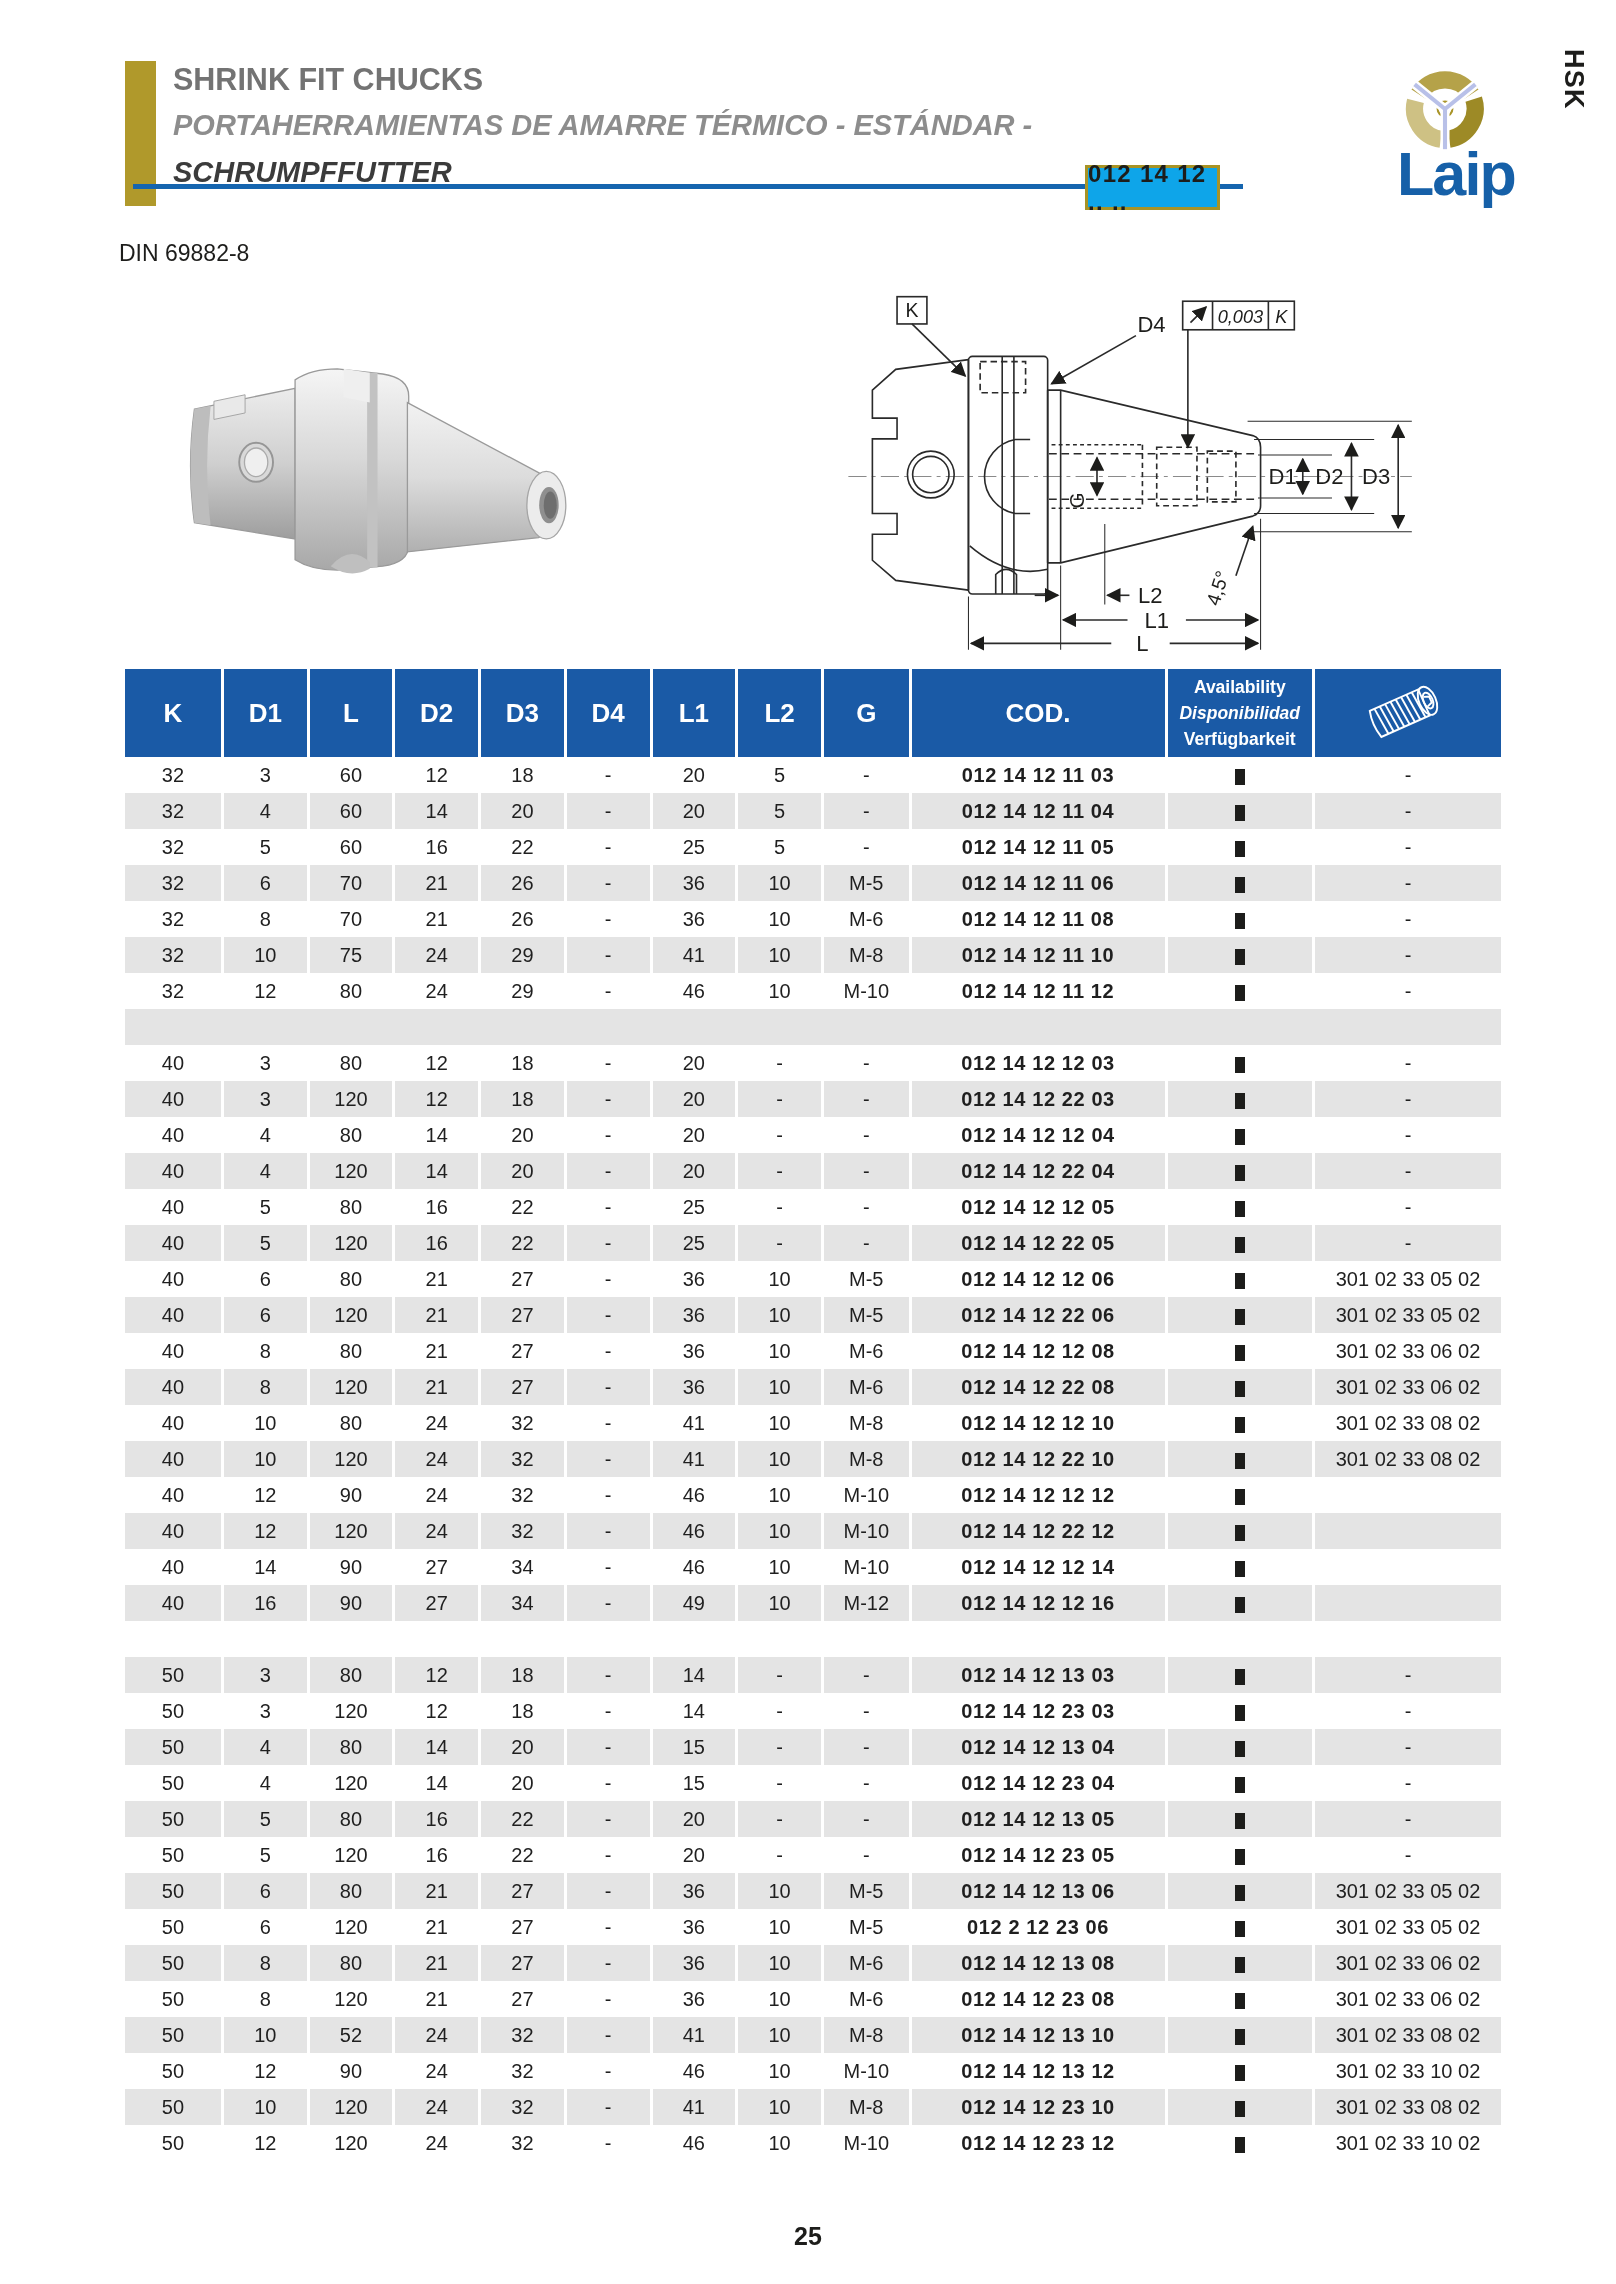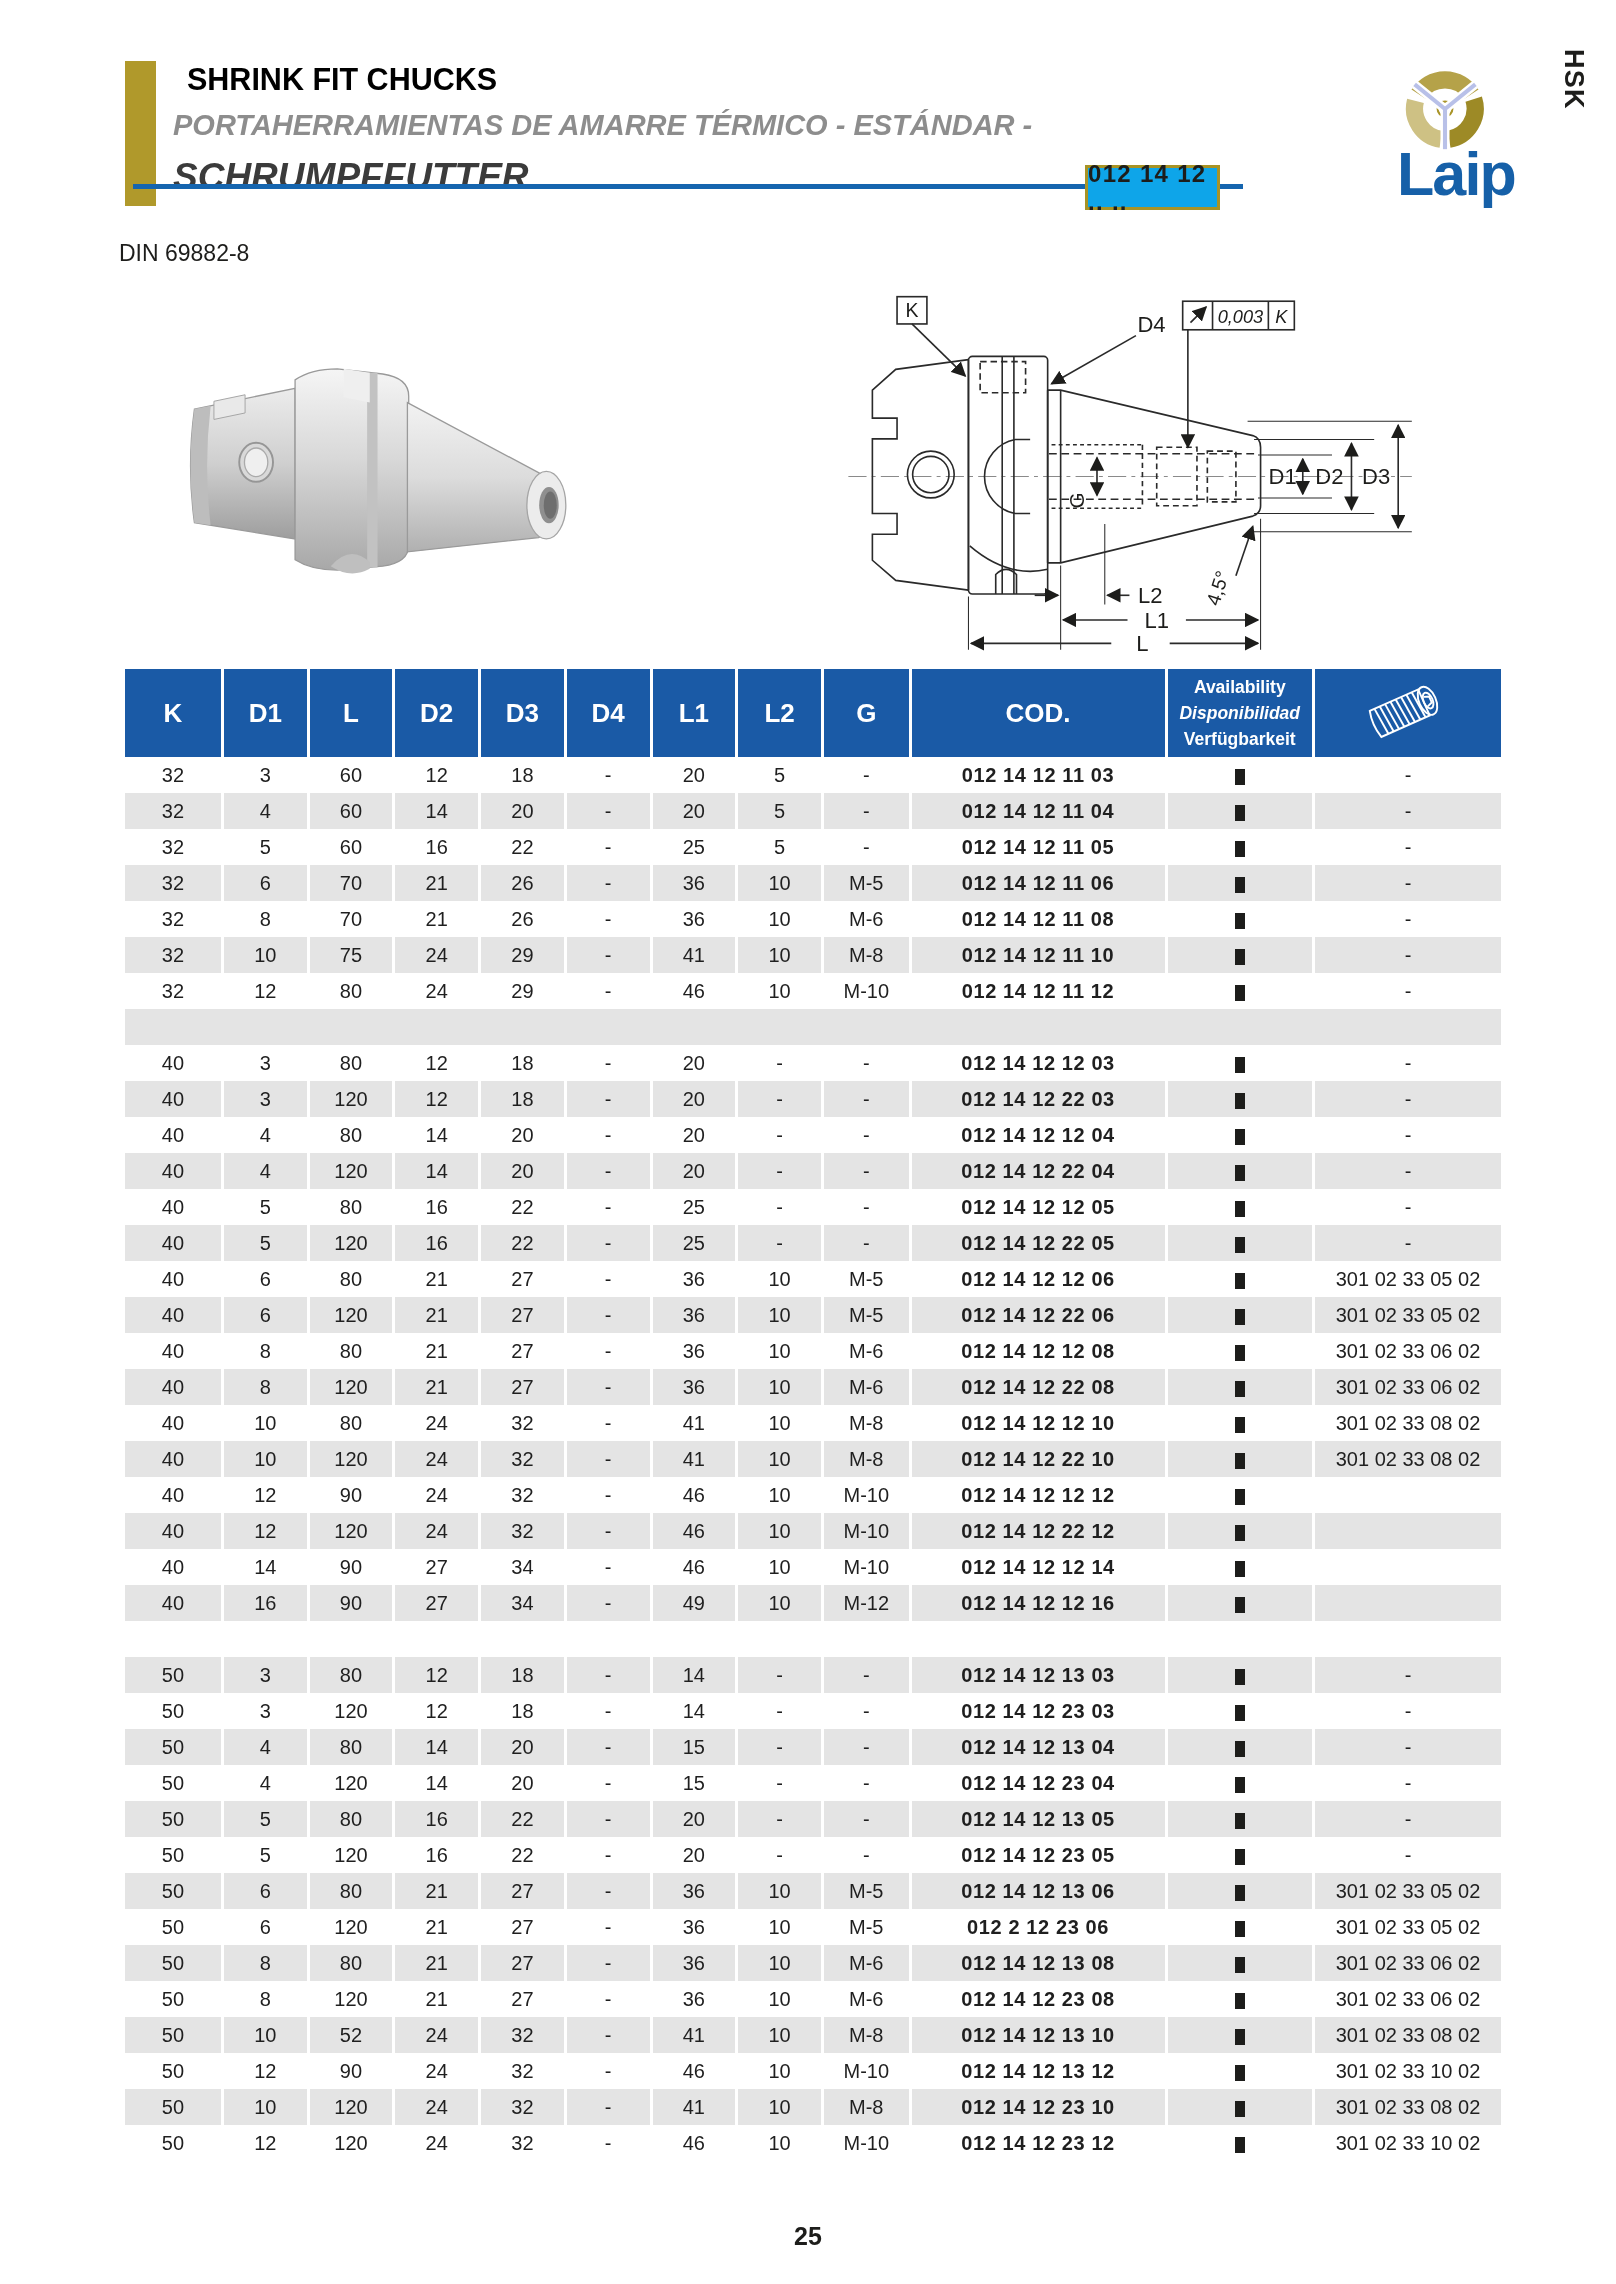--- a/index.html
+++ b/index.html
@@ -4,23 +4,23 @@
 <style>
   html,body{margin:0;padding:0;}
   body{
     width:1616px;height:2284px;position:relative;background:#ffffff;
     font-family:"Liberation Sans", sans-serif;color:#1d1d1b;overflow:hidden;
   }
   .abs{position:absolute;}
 
   
   .gold-bar{left:125px;top:61px;width:30.5px;height:145px;background:#b0992b;}
-  .page-title{left:187px;top:62px;font-size:30.5px;font-weight:bold;color:#000000;letter-spacing:0px;}
+  .page-title{left:173px;top:62px;font-size:30.5px;font-weight:bold;color:#737373;letter-spacing:0px;}
   .subtitle-es{left:173px;top:109px;font-size:29px;font-weight:bold;font-style:italic;color:#8d8d8d;}
-  .subtitle-de{left:173px;top:156px;font-size:37px;font-weight:bold;font-style:italic;color:#3b3b3b;}
+  .subtitle-de{left:173px;top:156px;font-size:29px;font-weight:bold;font-style:italic;color:#3b3b3b;}
   .blue-rule{top:184px;height:5.2px;background:#1565af;}
   .rule-1{left:133px;width:952px;}
   .rule-2{left:1214px;width:29px;}
   .order-code-box{
     left:1085px;top:165px;width:129px;height:39px;border:3.2px solid #a89325;background:#0ea5e9;
     display:flex;align-items:center;justify-content:center;
     font-size:24px;font-weight:bold;letter-spacing:1.3px;color:#1d1d1b;
   }
   .brand-emblem{left:1404px;top:68px;width:82px;height:82px;}
   .brand-wordmark{left:1362px;top:139px;width:143px;font-size:61px;font-weight:bold;color:#1660a8;letter-spacing:-1.9px;margin-left:35px;}

